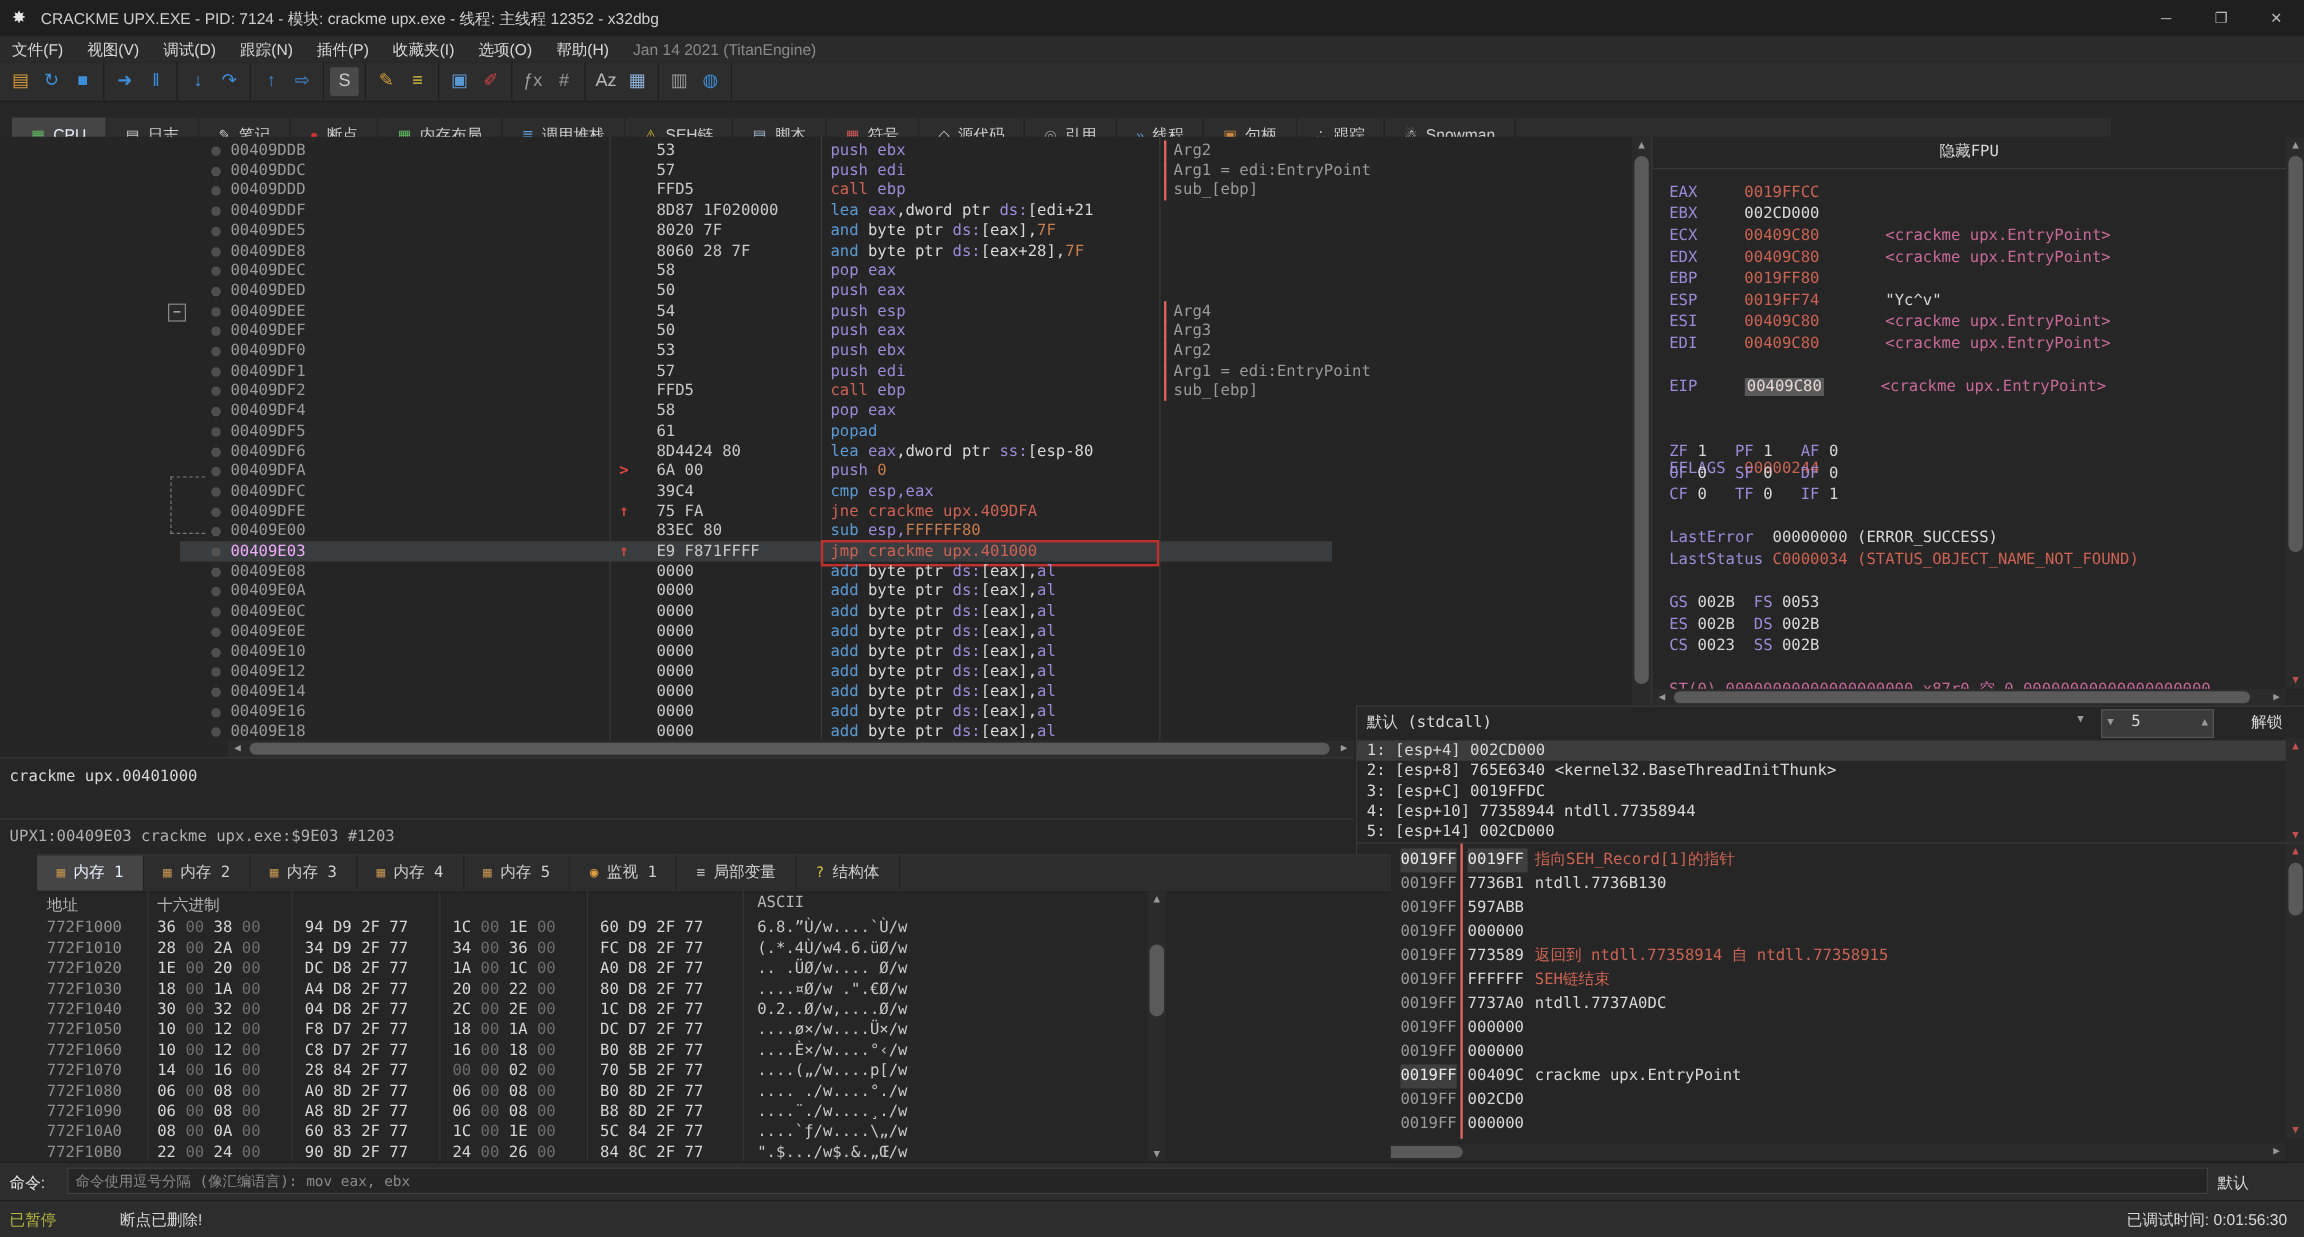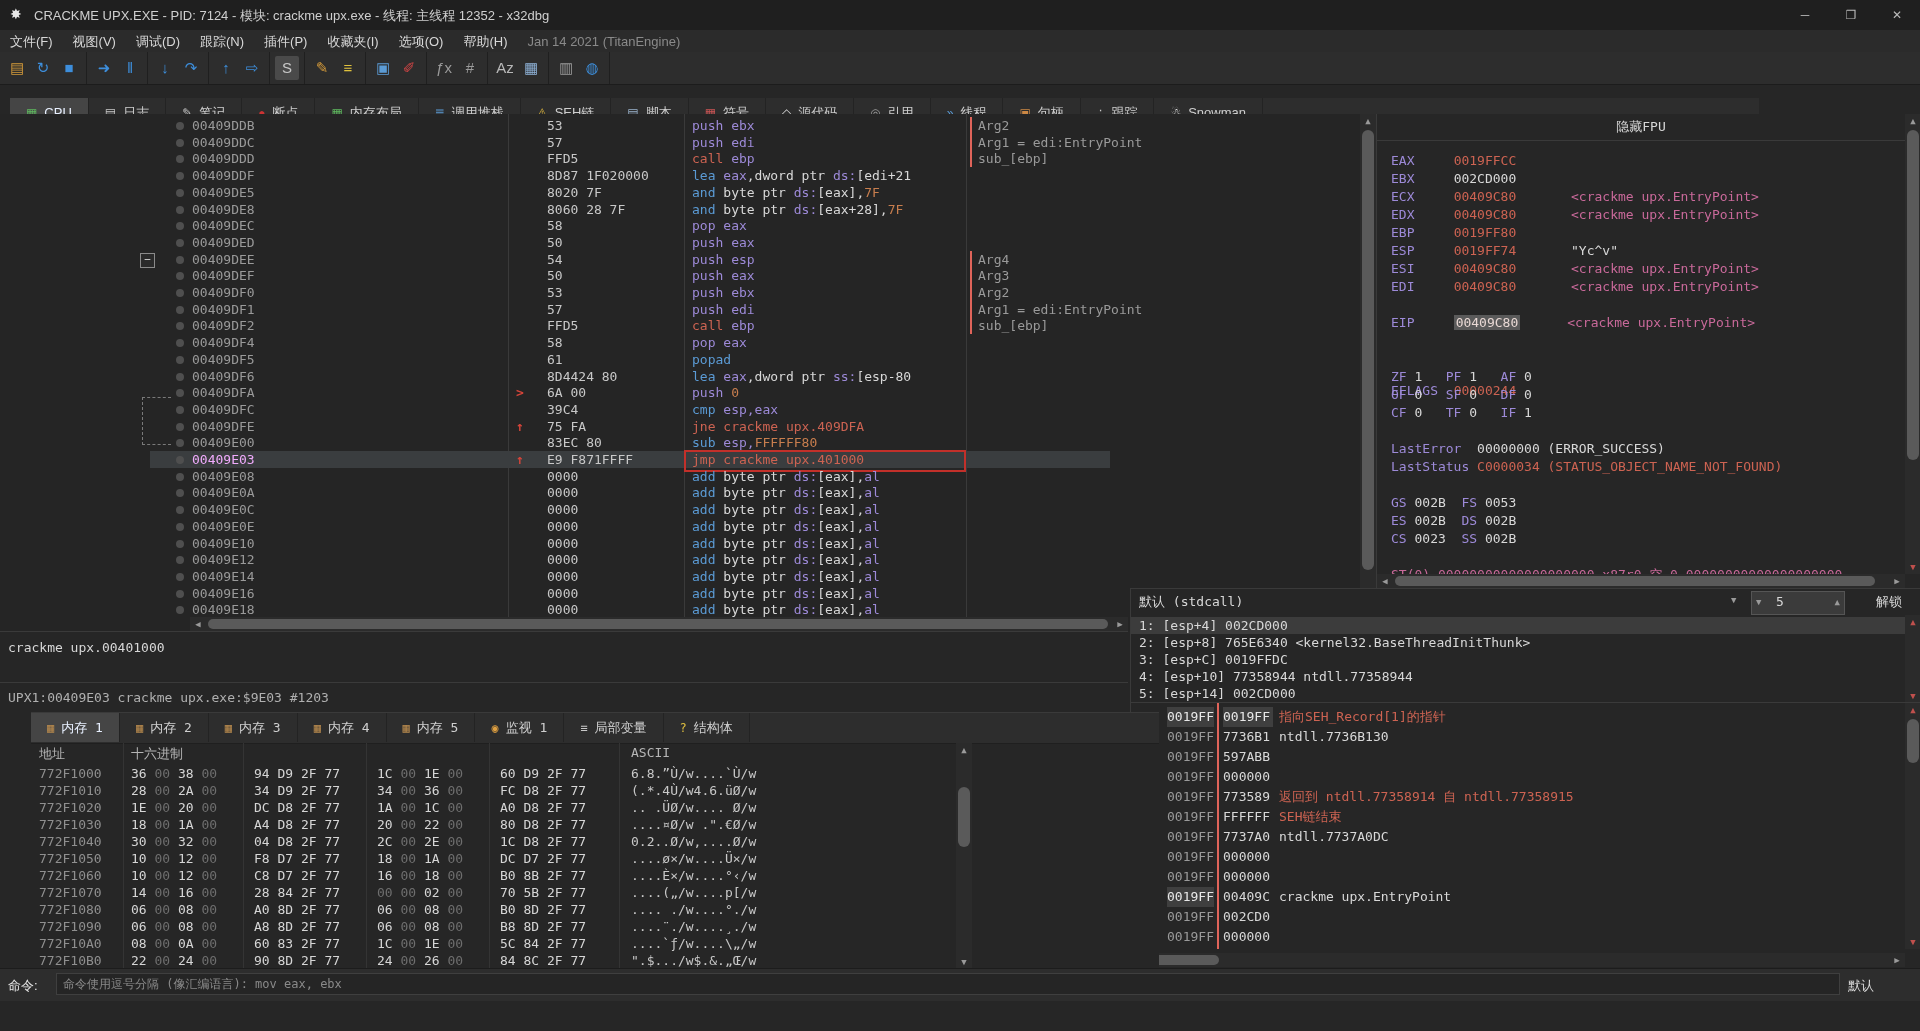--- a/index.html
+++ b/index.html
@@ -307,13 +307,18 @@
       <div class="sbarrow" style="bottom:0">▼</div>
     </div>
   </div>
 
   <div id="cmdbar" class="abs">
     <span id="cmdlabel">命令:</span>
     <input id="cmdinput" value="" placeholder="命令使用逗号分隔 (像汇编语言): mov eax, ebx" style="">
     <span id="cmddefault">默认</span>
   </div>
 
+  <div id="statusbar" class="abs">
+    <span id="paused">已暂停</span>
+    <span id="statmsg">断点已删除!</span>
+    <span id="dbgtime">已调试时间: 0:01:56:30</span>
+  </div>
 </div>
 
 </body></html>

